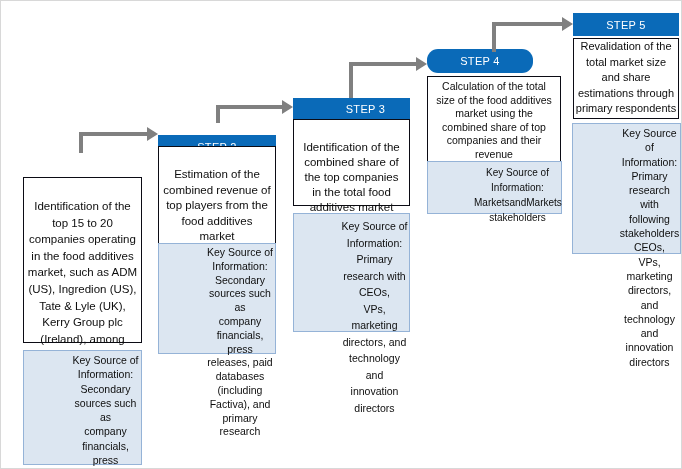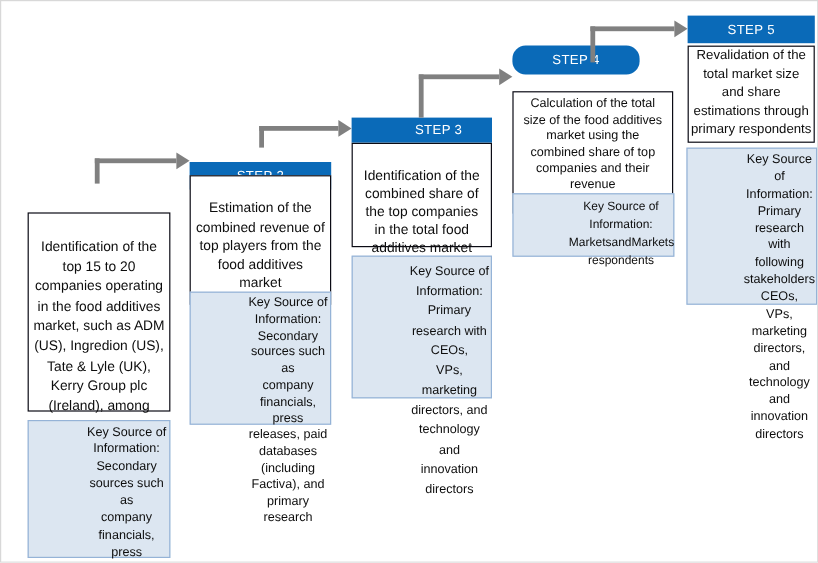--- a/index.html
+++ b/index.html
@@ -53,21 +53,21 @@
   .s1k{left:22px;top:349px;width:119px;height:115px;}
   
   .s2h{left:157px;top:134px;width:118px;height:23px;}
   .s2b{left:157px;top:145px;width:118px;height:108px;line-height:15.5px;}
   .s2k{left:157px;top:242px;width:118px;height:111px;line-height:13.8px;}
   
   .s3h{left:292px;top:97px;width:117px;height:21px;padding-left:28px;}
   .s3b{left:292px;top:118px;width:117px;height:87px;line-height:15px;}
   .s3k{left:292px;top:212px;width:117px;height:119px;line-height:16.5px;padding-top:4px;}
   
-  .s4h{left:426px;top:37px;width:106px;height:24px;border-radius:11px;}
+  .s4h{left:426px;top:48px;width:106px;height:24px;border-radius:11px;}
   .s4b{left:426px;top:75px;width:134px;height:102px;font-size:10.5px;line-height:13.5px;padding-top:3px;}
   .s4k{left:426px;top:160px;width:135px;height:53px;font-size:10px;line-height:15px;padding-top:3px;}
   
   .s5h{left:572px;top:12px;width:106px;height:23px;}
   .s5b{left:572px;top:37px;width:106px;height:81px;font-size:11px;line-height:15.5px;padding-top:0;}
   .s5k{left:571px;top:122px;width:109px;height:131px;line-height:14.3px;padding-top:2px;}
   
   .seg{position:absolute;background:var(--arrow);}
   .head{
     position:absolute;width:0;height:0;
@@ -149,21 +149,21 @@
     <span>STEP 4</span>
   </div>
   <div class="box step-body s4b">Calculation of the total
 size of the food additives
 market using the
 combined share of top
 companies and their
 revenue</div>
   <div class="box key-box s4k">Key Source of Information:
 MarketsandMarkets
-respondents</div>
+stakeholders</div>
 
   <div class="box step-header s5h">
     <span>STEP 5</span>
   </div>
   <div class="box step-body s5b">Revalidation of the
 total market size
 and share
 estimations through
 primary respondents</div>
   <div class="box key-box s5k">Key Source of

